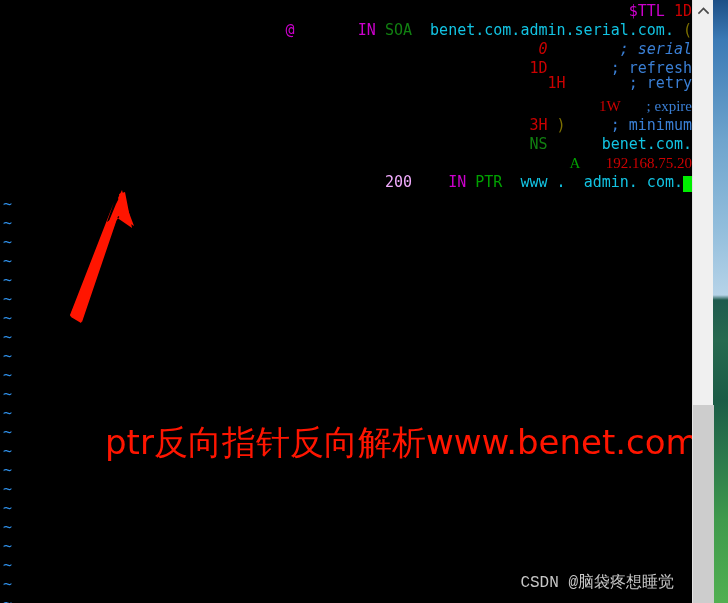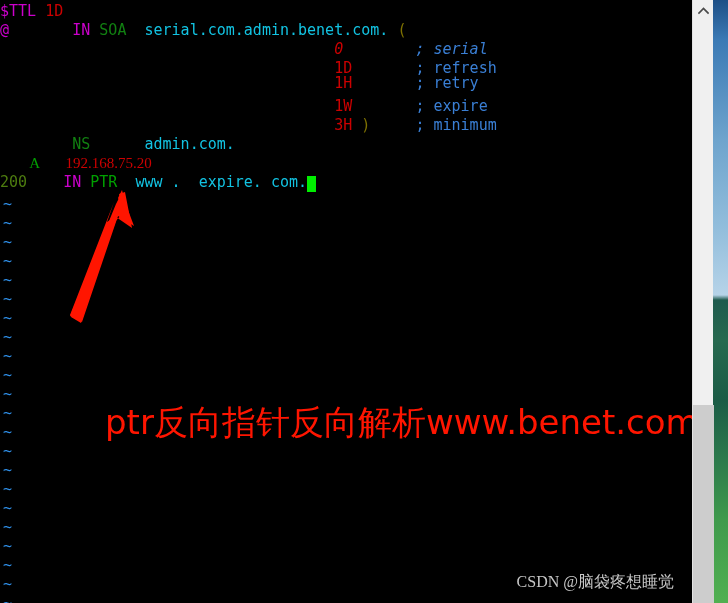--- a/index.html
+++ b/index.html
@@ -14,20 +14,21 @@
     overflow: hidden;
     font-family: "DejaVu Sans Mono", "Liberation Mono", monospace;
   }
 
   #screen {
     position: relative;
     width: 728px;
     height: 603px;
     overflow: hidden;
     background: #000;
+    text-align: right;
   }
 
   
   #wallpaper {
     position: absolute;
     top: 0;
     left: 713px;
     width: 15px;
     height: 603px;
     background:
@@ -67,21 +68,21 @@
     letter-spacing: 0px;
   }
 
   
   .c-magenta  { color: #cc00cc; }
   .c-red      { color: #cc0000; }
   .c-green    { color: #00a000; }
   .c-darkgrn  { color: #118011; }
   .c-cyan     { color: #12c3e2; }
   .c-blue     { color: #3a7fd5; }
-  .c-yellow   { color: #4d7c0f; }
+  .c-yellow   { color: #f0abfc; }
   .c-olive    { color: #7d7000; }
 
   .cursor {
     background: #00ee00;
     color: #00ee00;
     display: inline-block;
     width: 9px;
     height: 16px;
     vertical-align: -3px;
   }
@@ -101,34 +102,34 @@
     left: 52px;
     top: 180px;
     width: 90px;
     height: 150px;
     pointer-events: none;
   }
 
   #annotation-text {
     position: absolute;
     left: 105px;
-    top: 402px;
+    top: 422px;
     font-family: "DejaVu Sans", "Liberation Sans", sans-serif;
     font-size: 34px;
     line-height: 40px;
     color: #ff1500;
     white-space: pre;
   }
 
   
   #watermark {
     position: absolute;
     right: 18px;
     bottom: 10px;
-    font-family: Liberation Serif, serif;
+    font-family: Liberation Mono, monospace;
     font-size: 16px;
     color: #d8d8d8;
     white-space: pre;
     opacity: 0.92;
   }
 
   
   #scrollbar {
     position: absolute;
     top: 0;
@@ -161,29 +162,29 @@
 </head>
 <body>
 
 <div id="screen">
 
   <div id="wallpaper"></div>
 
   <div id="terminal">
     <div id="code-lines">
         <div class="line" style="top: 2px;"><span class="c-magenta">$TTL </span><span class="c-red">1D</span></div>
-        <div class="line" style="top: 21px;"><span class="c-magenta">@</span><span>       </span><span class="c-magenta">IN </span><span class="c-darkgrn">SOA</span><span>  </span><span class="c-cyan">serial.com.admin.benet.com.</span><span> </span><span class="c-olive">(</span></div>
+        <div class="line" style="top: 21px;"><span class="c-magenta">@</span><span>       </span><span class="c-magenta">IN </span><span class="c-darkgrn">SOA</span><span>  </span><span class="c-cyan">benet.com.admin.serial.com.</span><span> </span><span class="c-olive">(</span></div>
         <div class="line" style="top: 40px; font-style: italic;"><span>                                     </span><span class="c-red">0</span><span>        </span><span class="c-blue">; serial</span></div>
         <div class="line" style="top: 59px;"><span>                                     </span><span class="c-red">1D</span><span>       </span><span class="c-blue">; refresh</span></div>
         <div class="line" style="top: 74px;"><span>                                     </span><span class="c-red">1H</span><span>       </span><span class="c-blue">; retry</span></div>
-        <div class="line" style="top: 97px;"><span>                                     </span><span class="c-red">1W</span><span>       </span><span class="c-blue">; expire</span></div>
+        <div class="line" style="top: 97px; font-family: Liberation Serif, serif;"><span>                                     </span><span class="c-red">1W</span><span>       </span><span class="c-blue">; expire</span></div>
         <div class="line" style="top: 116px;"><span>                                     </span><span class="c-red">3H</span><span> </span><span class="c-olive">)</span><span>     </span><span class="c-blue">; minimum</span></div>
-        <div class="line" style="top: 135px;"><span>        </span><span class="c-darkgrn">NS</span><span>      </span><span class="c-cyan">admin.com.</span></div>
+        <div class="line" style="top: 135px;"><span>        </span><span class="c-darkgrn">NS</span><span>      </span><span class="c-cyan">benet.com.</span></div>
         <div class="line" style="top: 154px; font-family: Liberation Serif, serif;"><span>        </span><span class="c-green">A</span><span>       </span><span class="c-red">192.168.75.20</span></div>
-        <div class="line" style="top: 173px;"><span class="c-yellow">200</span><span>    </span><span class="c-magenta">IN </span><span class="c-green">PTR</span><span>  </span><span class="c-cyan">www .  expire. com.</span><span class="cursor"> </span></div>
+        <div class="line" style="top: 173px;"><span class="c-yellow">200</span><span>    </span><span class="c-magenta">IN </span><span class="c-green">PTR</span><span>  </span><span class="c-cyan">www .  admin. com.</span><span class="cursor"> </span></div>
       </div>
     <div id="tildes">
         <div class="tilde" style="top: 195px;">~</div>
         <div class="tilde" style="top: 214px;">~</div>
         <div class="tilde" style="top: 233px;">~</div>
         <div class="tilde" style="top: 252px;">~</div>
         <div class="tilde" style="top: 271px;">~</div>
         <div class="tilde" style="top: 290px;">~</div>
         <div class="tilde" style="top: 309px;">~</div>
         <div class="tilde" style="top: 328px;">~</div>

